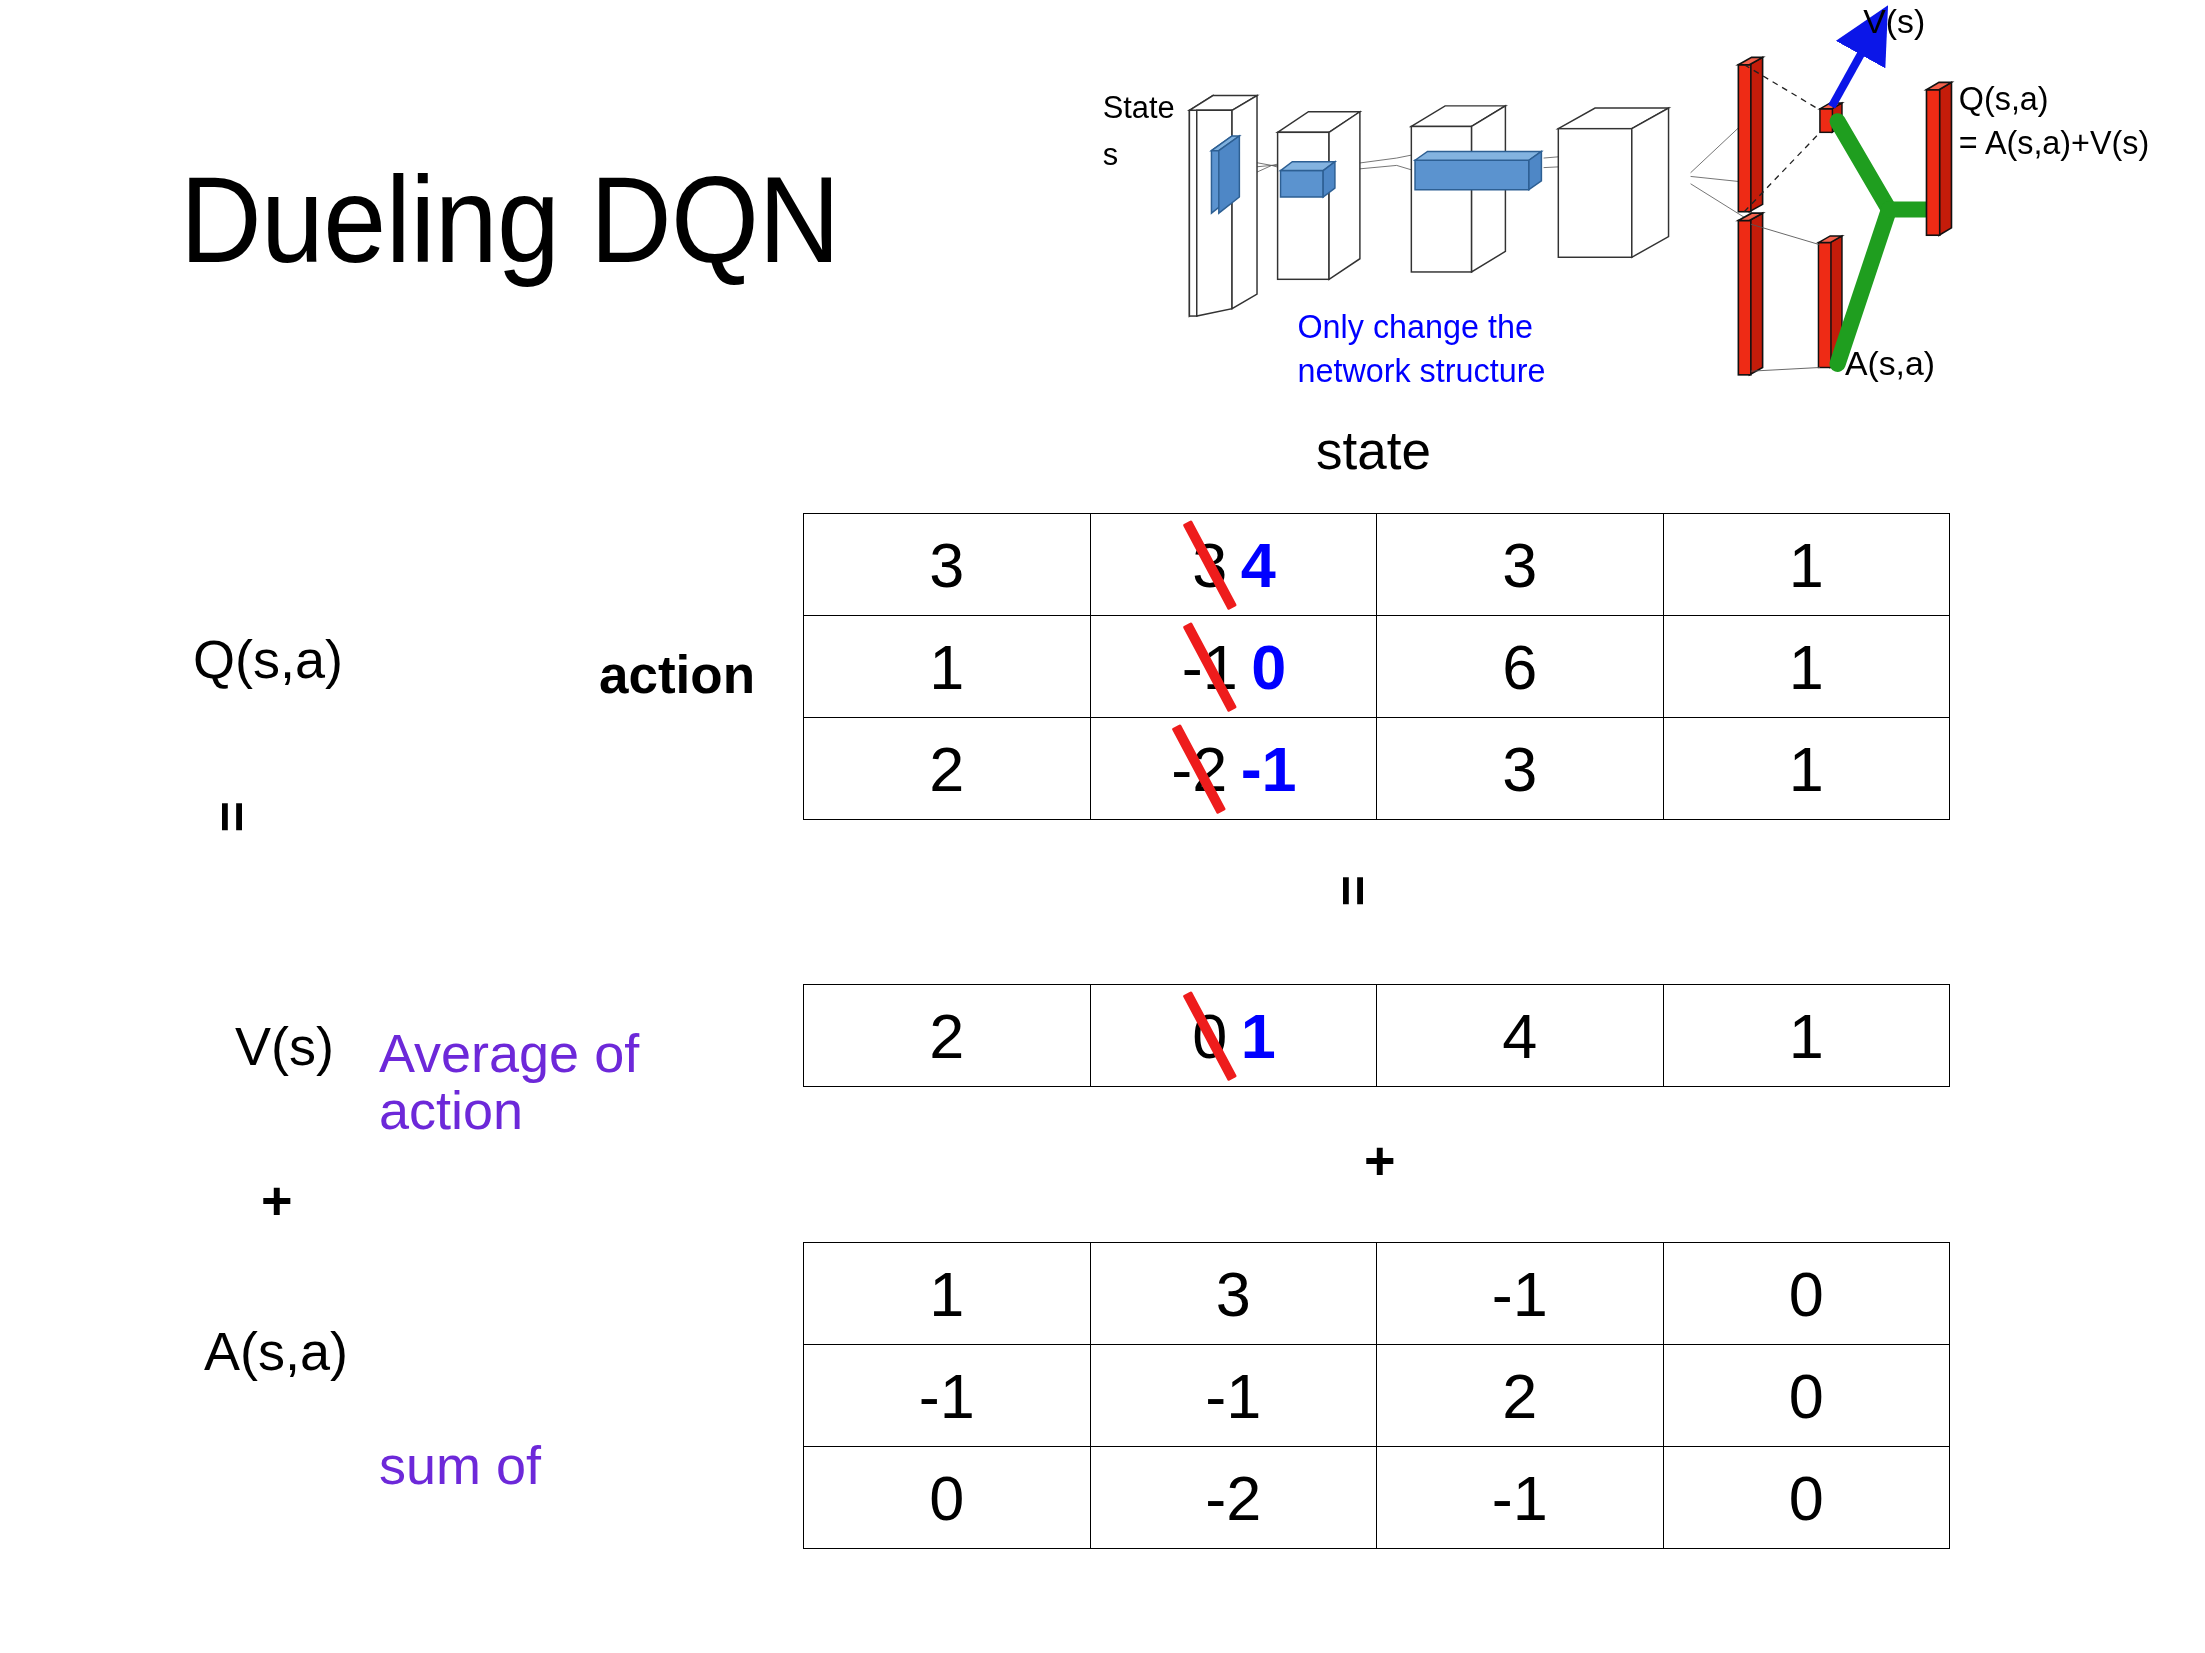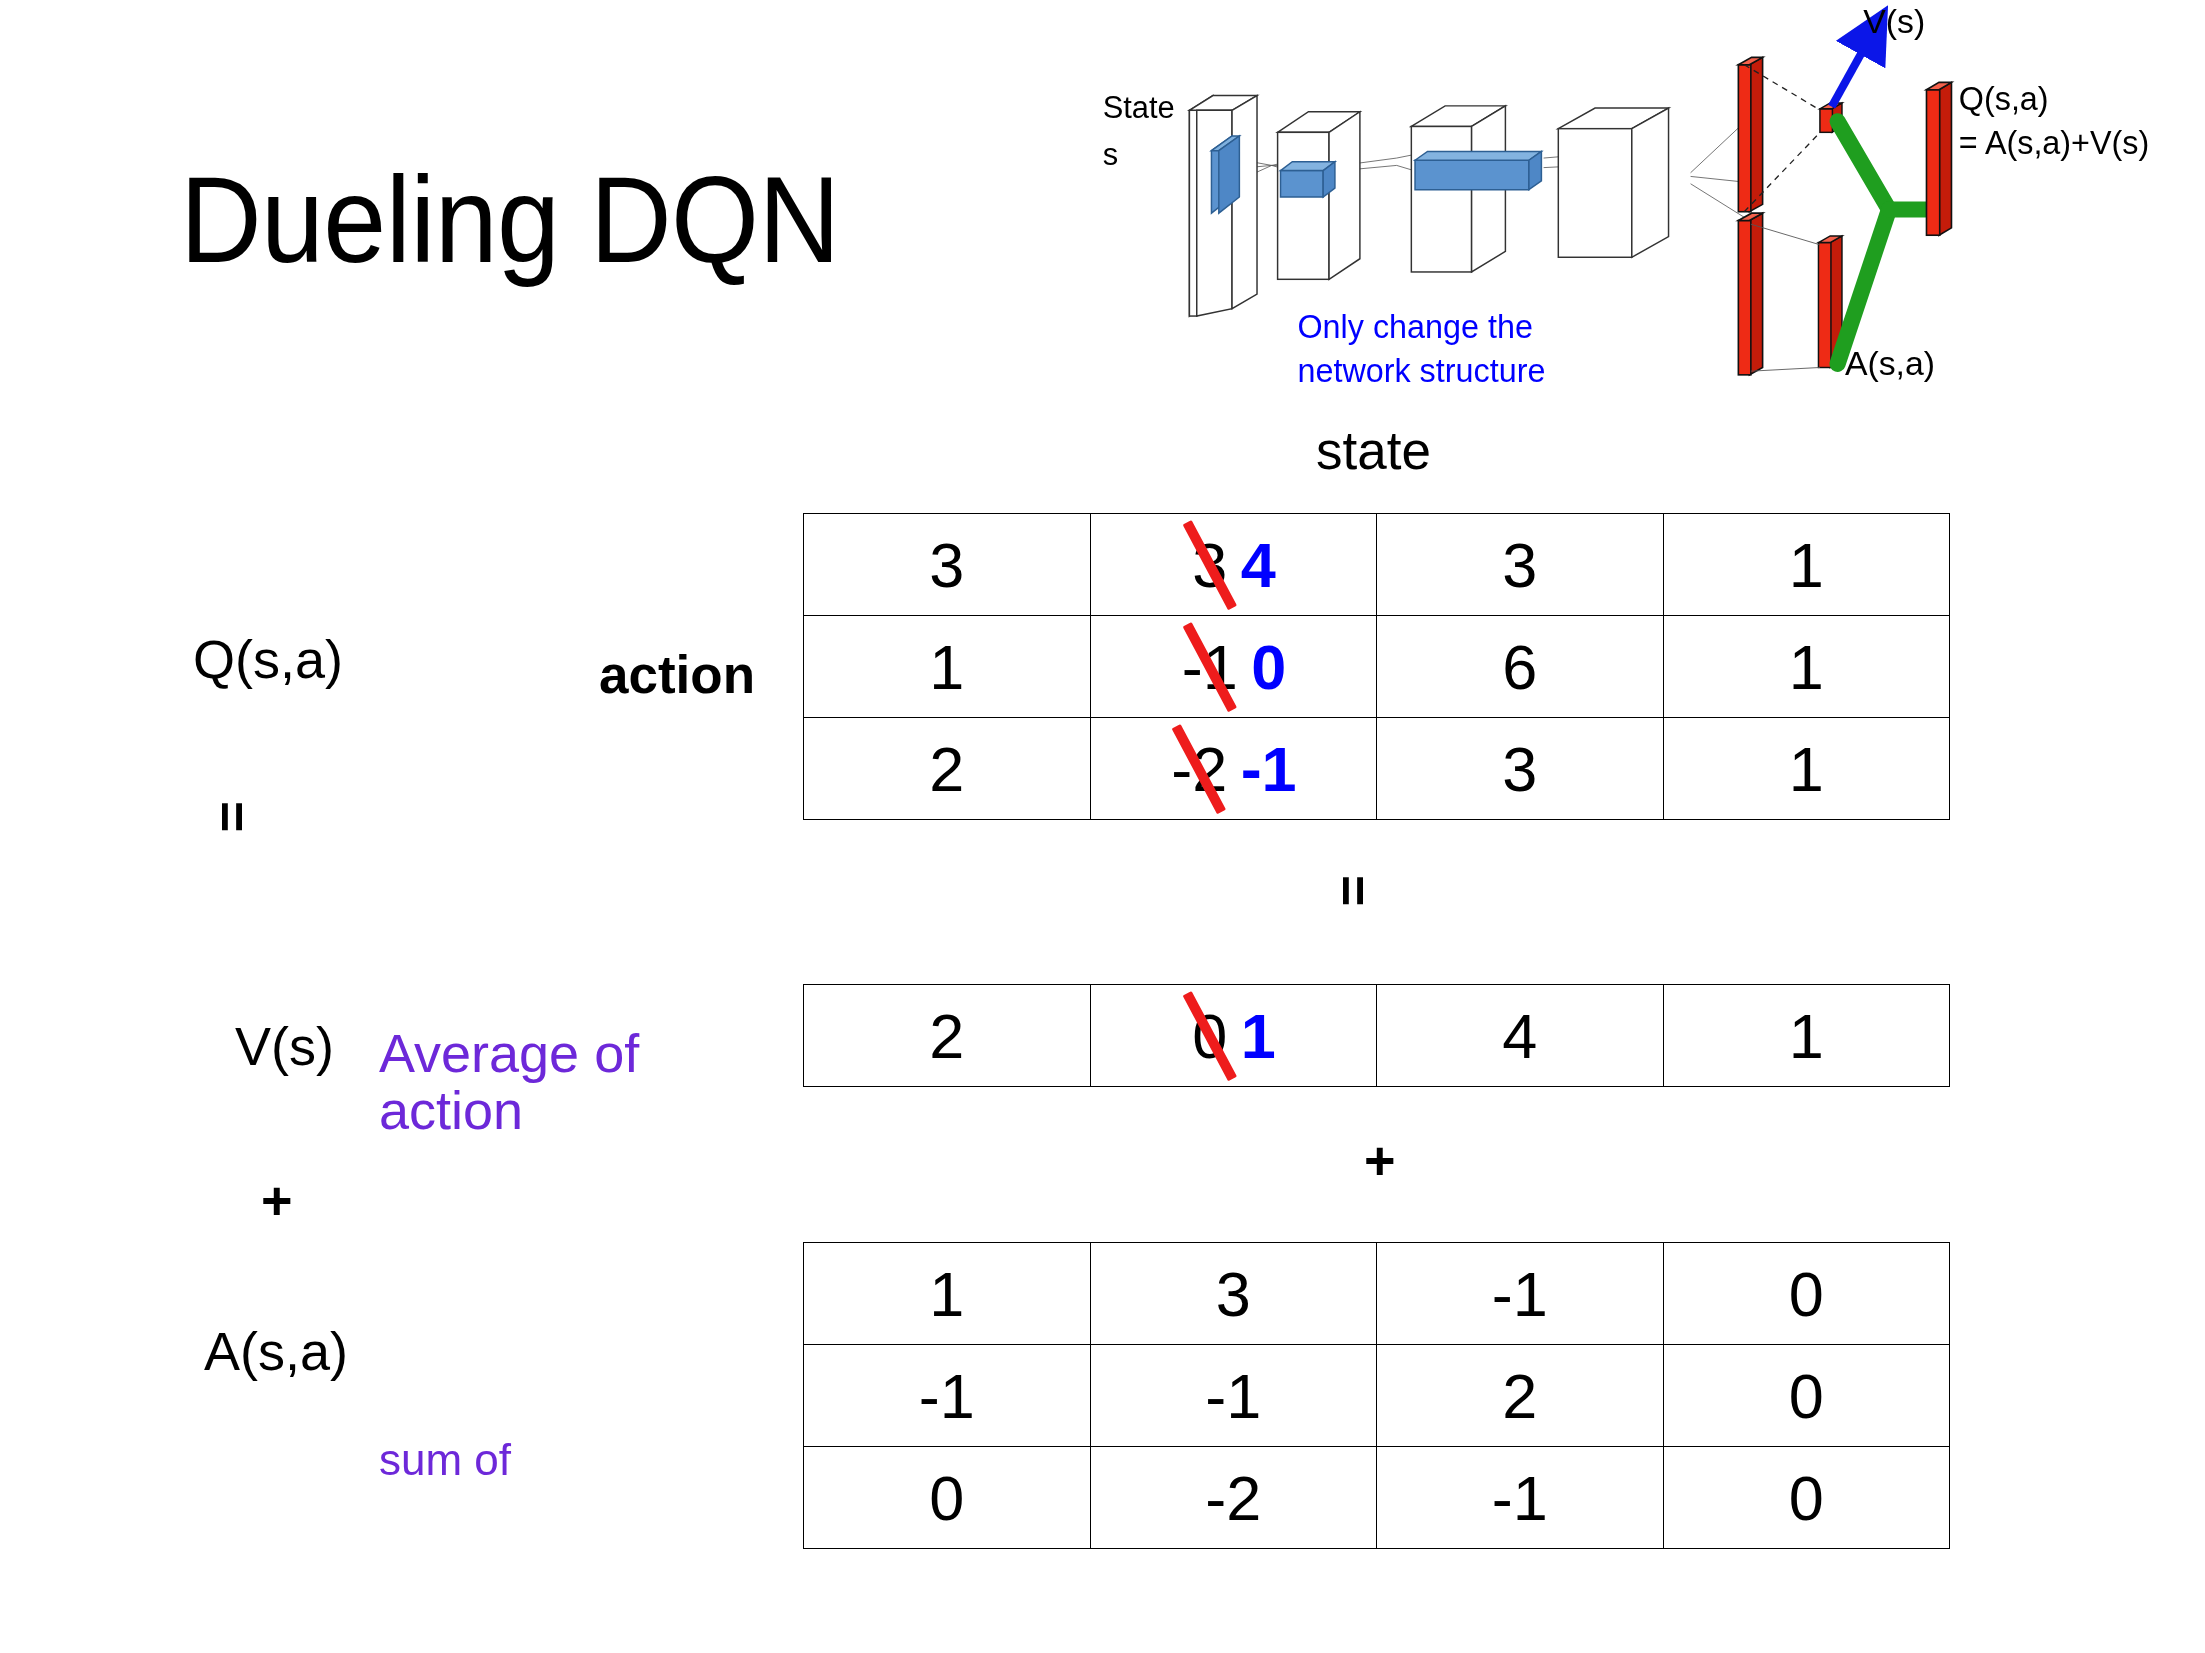--- a/index.html
+++ b/index.html
@@ -124,21 +124,21 @@
   #action-label { left: 599px;  top: 647px;  font-size: 53px; font-weight: bold; }
   #eq-left      { left: 261px;  top: 801px; font-size: 54px; font-weight: 700;
                   transform: rotate(90deg); transform-origin: left top; }
   #eq-mid       { left: 1382px; top: 875px; font-size: 54px; font-weight: 700;
                   transform: rotate(90deg); transform-origin: left top; }
   #plus-mid     { left: 1364px; top: 1132px; font-size: 54px; font-weight: 700; }
   #v-label      { left: 235px;  top: 1018px; font-size: 54px; }
   #avg-label    { left: 379px;  top: 1025px; font-size: 54px; }
   #plus-left    { left: 261px;  top: 1172px; font-size: 54px; font-weight: 700; }
   #a-label      { left: 204px;  top: 1323px; font-size: 54px; }
-  #sum-label    { left: 379px;  top: 1437px; font-size: 44px; }
+  #sum-label    { left: 379px;  top: 1437px; font-size: 54px; }
 </style>
 </head>
 <body>
 
 <div id="slide-title">Dueling DQN</div>
 
 <div id="network-diagram">
   <svg width="1117" height="419" viewBox="0 0 1520 570" xmlns="http://www.w3.org/2000/svg">
     <defs>
       <marker id="bluearrow" markerWidth="7" markerHeight="7" refX="2" refY="3.5" orient="auto">

